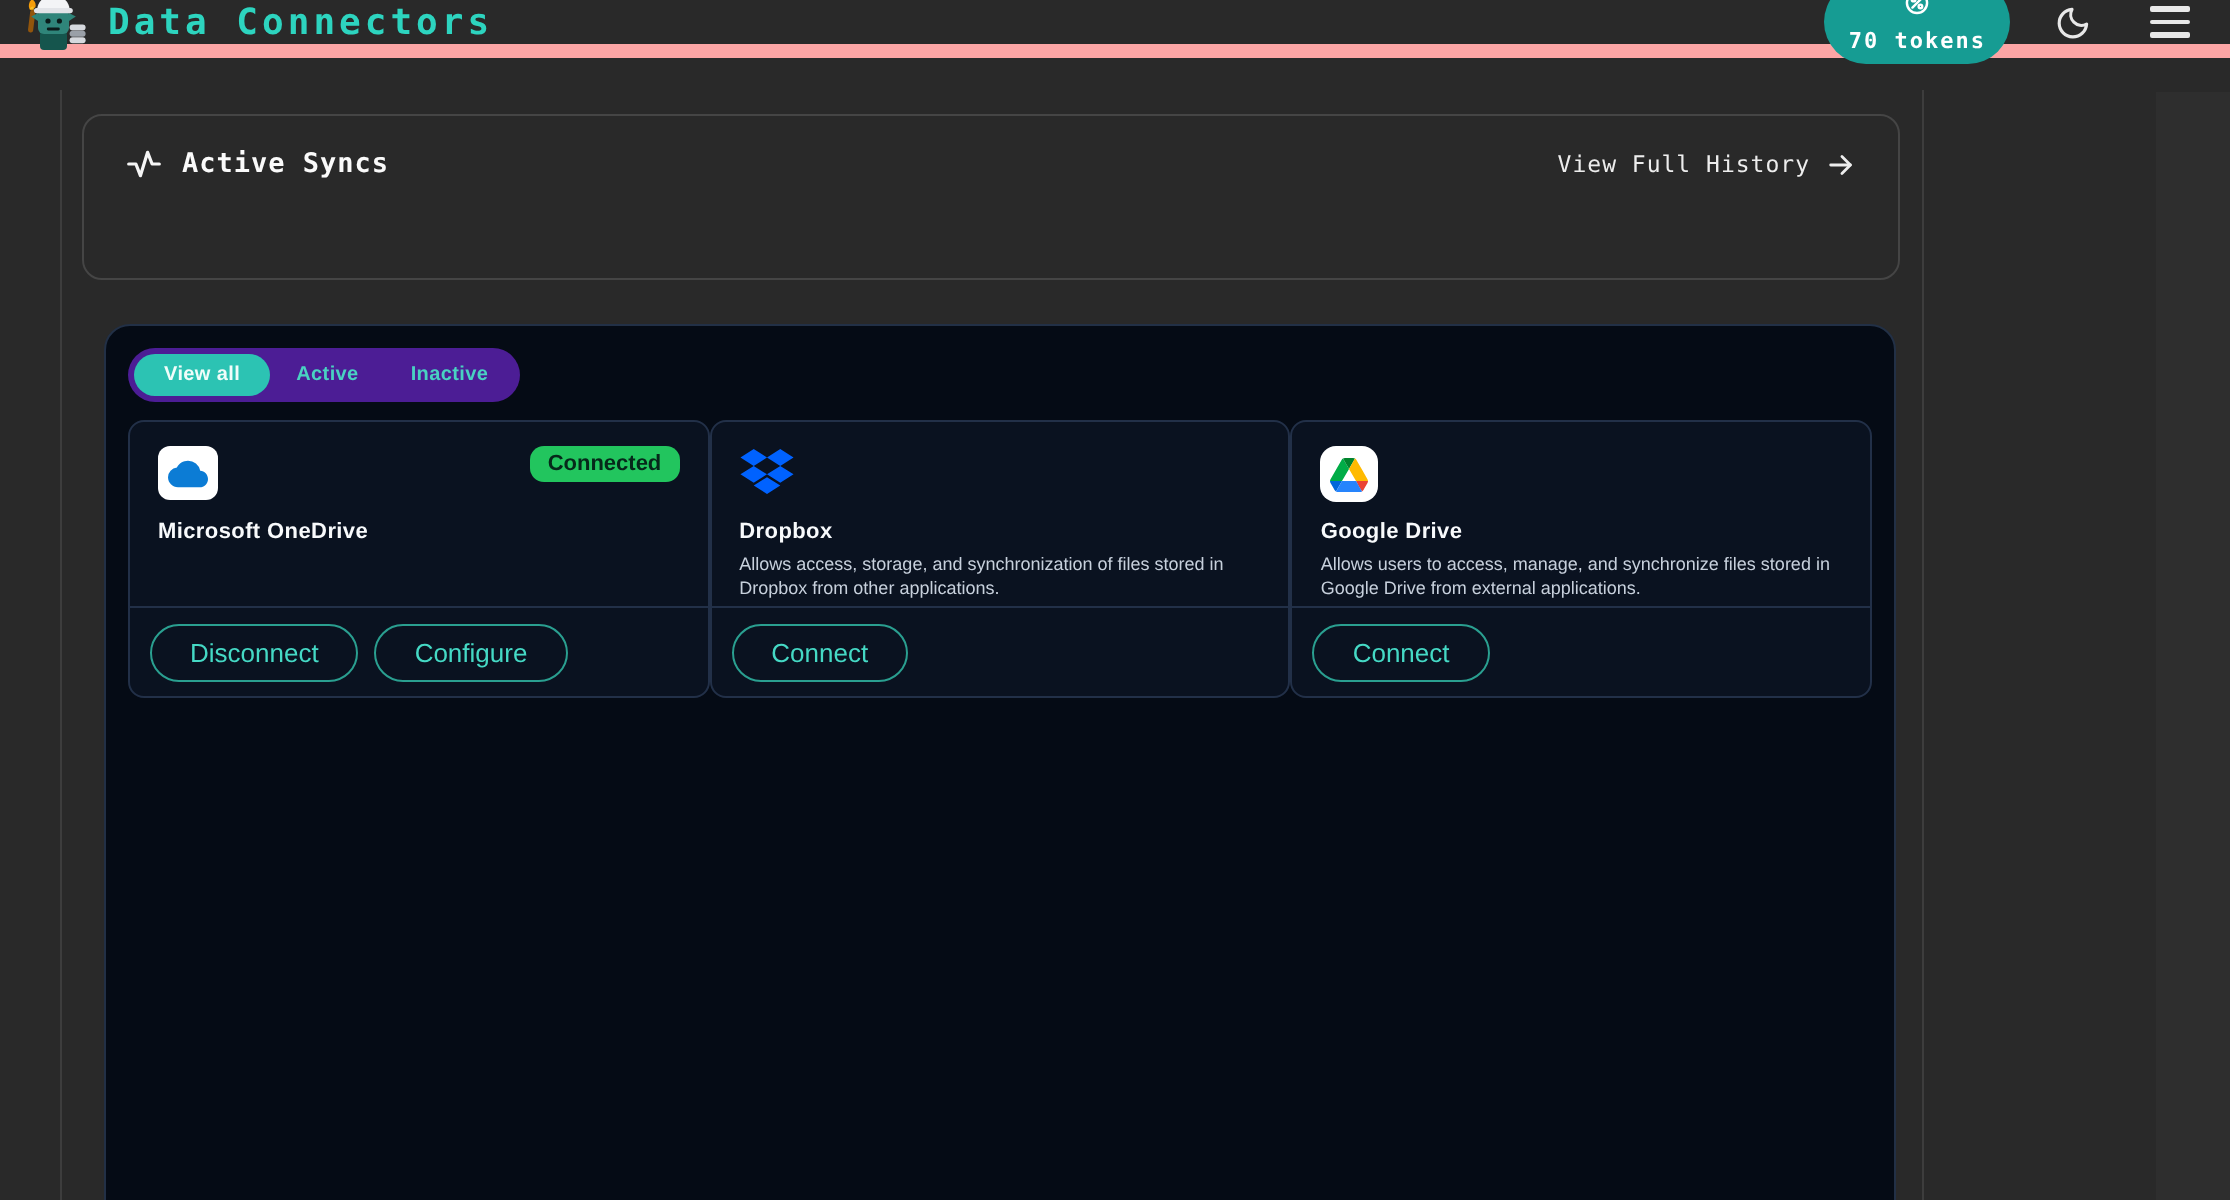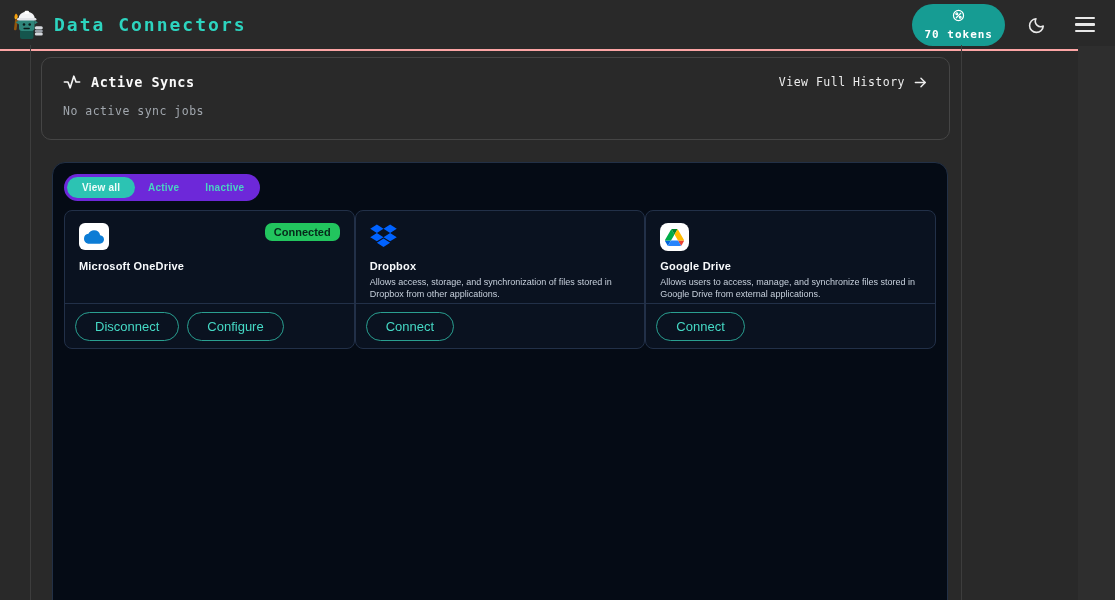--- a/index.html
+++ b/index.html
@@ -5,26 +5,26 @@
   * { margin: 0; padding: 0; box-sizing: border-box; }
   html, body { width: 1115px; height: 600px; overflow: hidden; }
   body {
     background: #292929;
     font-family: "Liberation Sans", sans-serif;
     position: relative;
   }
 
   
   .app-header {
-    height: 51px;
+    height: 29px;
     display: flex;
     align-items: center;
     gap: 10px;
     padding: 0 14px 0 8px;
-    border-bottom: 2px solid #fca5a5;
+    border-bottom: 7px solid #fca5a5;
     background: #292929;
   }
   .logo-wrap { width: 36px; height: 36px; display: flex; align-items: center; justify-content: center; }
   .page-title {
     font-family: "DejaVu Sans Mono", monospace;
     font-weight: bold;
     font-size: 18px;
     letter-spacing: 2px;
     color: #2dd4bf;
   }
@@ -111,21 +111,21 @@
     margin: 22px 2px 0 11px;
     background: #050b15;
     border: 1px solid #223046;
     border-radius: 13px;
     height: 480px;
     padding: 11px;
   }
   .tabs-group {
     display: inline-flex;
     align-items: flex-end;
-    background: #6d28d9;
+    background: #4c1d95;
     border-radius: 999px;
     padding: 3px;
   }
   .tab {
     border: none; background: none; cursor: pointer;
     font-family: "Liberation Sans", sans-serif;
     font-size: 10px; font-weight: bold;
     color: #49d2c2;
     padding: 5px 13px;
     border-radius: 999px;
@@ -272,21 +272,20 @@
       <button class="history-link">
         <span>View Full History</span>
         <span style="display:inline-flex;">
           <svg width="15" height="15" viewBox="0 0 16 16" fill="none" stroke="#ededed" stroke-width="1.5" stroke-linecap="round" stroke-linejoin="round">
             <path d="M2.5 8h10.5"></path>
               <path d="M8.5 3.5 13 8l-4.5 4.5"></path>
           </svg>
         </span>
       </button>
     </div>
-    <div class="as-empty">No active sync jobs</div>
   </section>
 
   <section class="connectors-panel">
 
     <div class="tabs-group">
       <button class="tab active">View all</button>
       <button class="tab">Active</button>
       <button class="tab">Inactive</button>
     </div>
 

